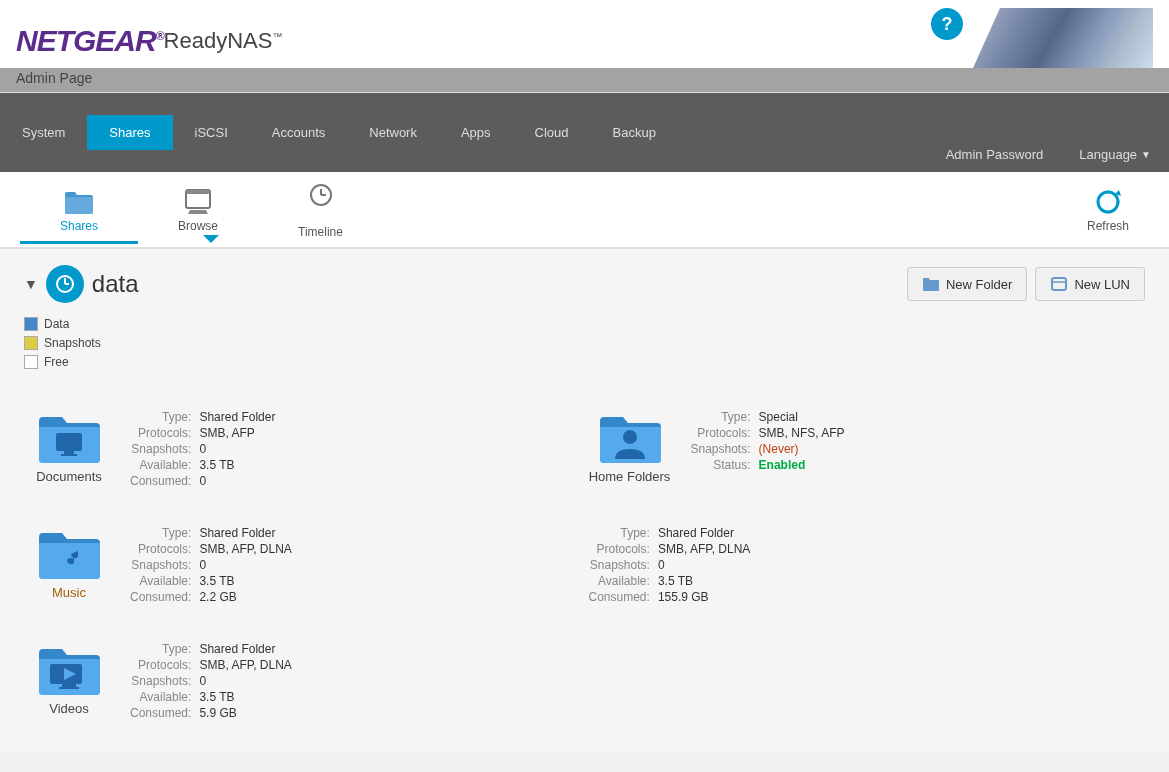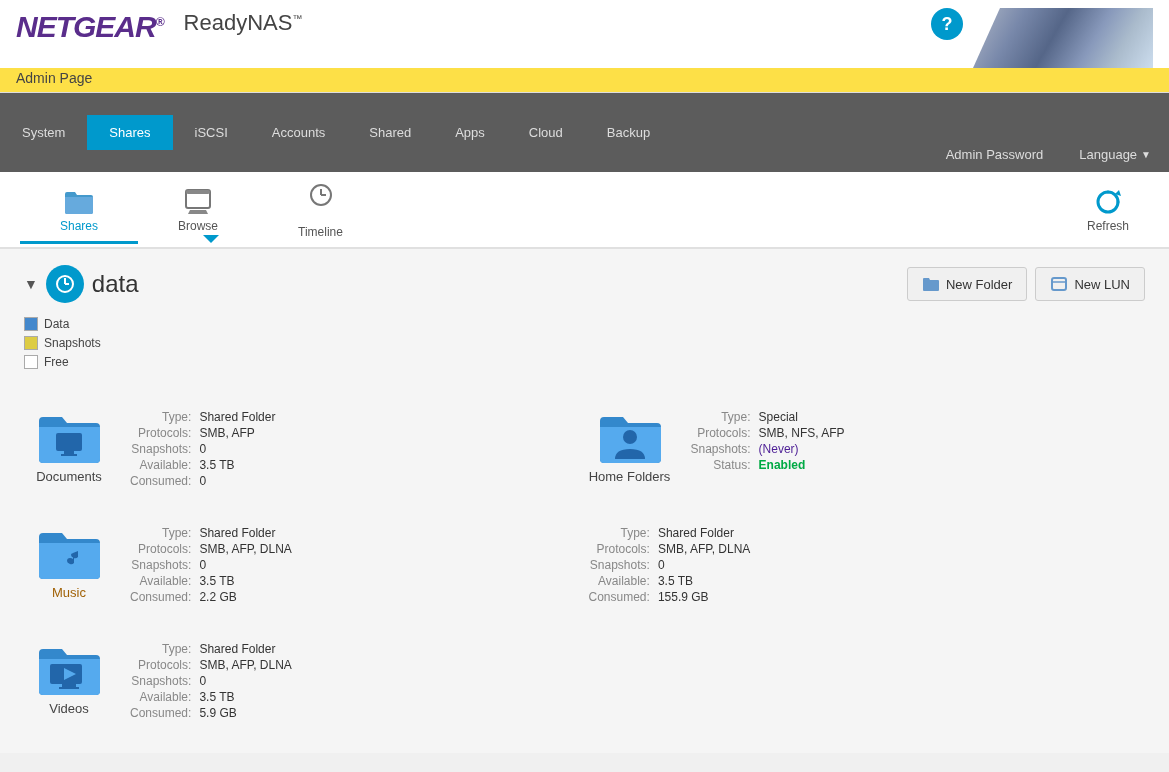--- a/index.html
+++ b/index.html
@@ -3,43 +3,43 @@
   <meta charset="utf-8">
   <style>
     * { margin: 0; padding: 0; box-sizing: border-box; }
     body { font-family: Arial, sans-serif; font-size: 13px; background: #f0f0f0; width: 1169px; min-height: 772px; overflow-x: hidden; }
   </style>
 </head>
 <body>
 
 <div style="background: white; display: flex; align-items: flex-start; justify-content: space-between;">
   <div style="padding: 10px 16px 0;">
-    <div style="display: flex; align-items: flex-start; gap: 20px;">
+    <div style="display: flex; align-items: center; gap: 0; margin-top: 14px;">
       <span style="font-size: 30px; font-weight: 900; color: #5a2d8b; font-style: italic; letter-spacing: -1px;">NETGEAR<sup style="font-size:12px;">®</sup></span>
       <span style="font-size: 22px; color: #444; font-weight: normal;">ReadyNAS<sup style="font-size:10px;">™</sup></span>
     </div>
   </div>
   <div style="display: flex; align-items: flex-start; gap: 10px; padding: 8px 16px 0;">
     <div style="width: 32px; height: 32px; background: #0099cc; border-radius: 50%; color: white; font-weight: bold; font-size: 18px; display: flex; align-items: center; justify-content: center; cursor: pointer;">
       <span>?</span>
     </div>
     <div style="width: 180px; height: 60px; background: linear-gradient(120deg, #b0b8c8 0%, #7888aa 25%, #556688 45%, #8899bb 65%, #aabbcc 80%, #ccddee 100%); clip-path: polygon(15% 0%, 100% 0%, 100% 100%, 0% 100%);"></div>
   </div>
 </div>
 
-<div style="background: #fde047; padding: 2px 16px 6px; font-size: 14px; color: #444; border-bottom: 1px solid #ddd;">
+<div style="background: #a3a3a3; padding: 2px 16px 6px; font-size: 14px; color: #444; border-bottom: 1px solid #ddd;">
   <span>Admin Page</span>
 </div>
 
 <nav style="background: #5c5c5c; display: flex; align-items: center;">
   <div style="padding: 10px 22px; color: #ddd; cursor: pointer; font-size: 13px;">System</div>
   <div style="padding: 10px 22px; color: white; cursor: pointer; font-size: 13px; background: #0099cc;">Shares</div>
   <div style="padding: 10px 22px; color: #ddd; cursor: pointer; font-size: 13px;">iSCSI</div>
   <div style="padding: 10px 22px; color: #ddd; cursor: pointer; font-size: 13px;">Accounts</div>
-  <div style="padding: 10px 22px; color: #ddd; cursor: pointer; font-size: 13px;">Shared</div>
+  <div style="padding: 10px 22px; color: #ddd; cursor: pointer; font-size: 13px;">Network</div>
   <div style="padding: 18px 22px; color: #ddd; cursor: pointer; font-size: 13px;">Apps</div>
   <div style="padding: 10px 22px; color: #ddd; cursor: pointer; font-size: 13px;">Cloud</div>
   <div style="padding: 10px 22px; color: #ddd; cursor: pointer; font-size: 13px;">Backup</div>
   <div style="margin-left: auto; display: flex; margin-top: 44px;">
     <div style="padding: 10px 18px; color: #ddd; cursor: pointer; font-size: 13px;">Admin Password</div>
     <div style="padding: 10px 18px; color: #ddd; cursor: pointer; font-size: 13px; display: flex; align-items: center; gap: 4px;">Language <span style="font-size: 10px;">▼</span></div>
   </div>
 </nav>
 
 <div style="background: white; display: flex; align-items: center; padding: 0 20px; border-bottom: 2px solid #e0e0e0;">
@@ -187,21 +187,21 @@
               <tr>
                 <td style="color: #888; text-align: right; padding: 1px 4px;">Type:</td>
                 <td style="color: #333; padding: 1px 4px;">Special</td>
               </tr>
           <tr>
                 <td style="color: #888; text-align: right; padding: 1px 4px;">Protocols:</td>
                 <td style="color: #333; padding: 1px 4px;">SMB, NFS, AFP</td>
               </tr>
           <tr>
                 <td style="color: #888; text-align: right; padding: 1px 4px;">Snapshots:</td>
-                <td style="color: #4c1d95; padding: 1px 4px;">(Never)</td>
+                <td style="color: #c2410c; padding: 1px 4px;">(Never)</td>
               </tr>
           <tr>
                 <td style="color: #888; text-align: right; padding: 1px 4px;">Status:</td>
                 <td style="padding: 1px 4px;"><span style="color: #00aa44; font-weight: bold;">Enabled</span></td>
               </tr>
         </tbody>
           </table>
       </div>
     </div>
 

